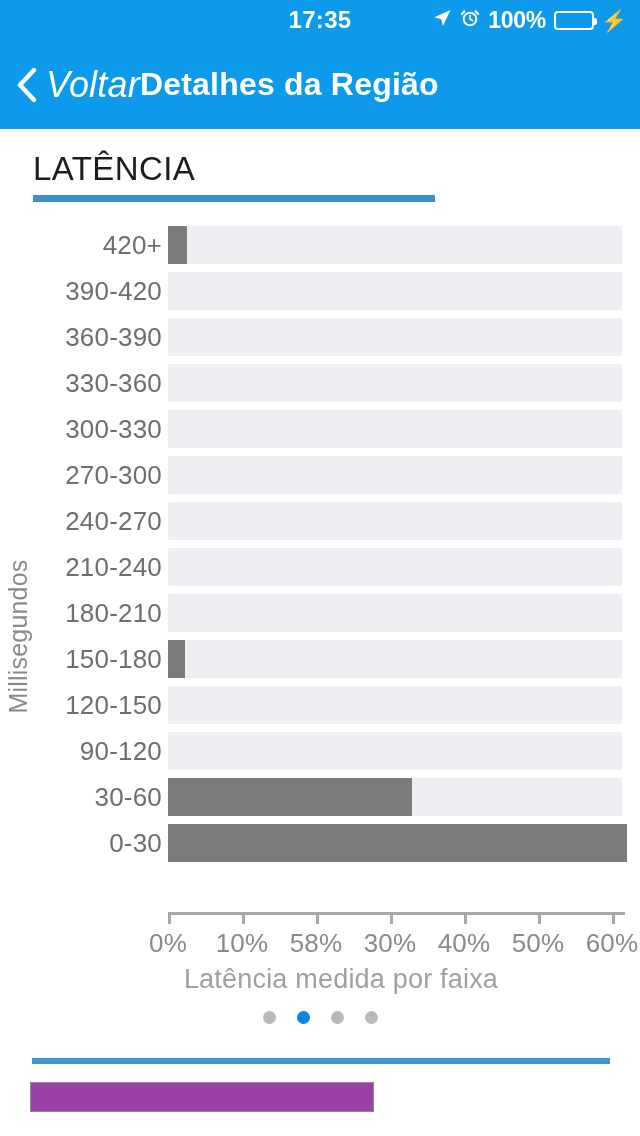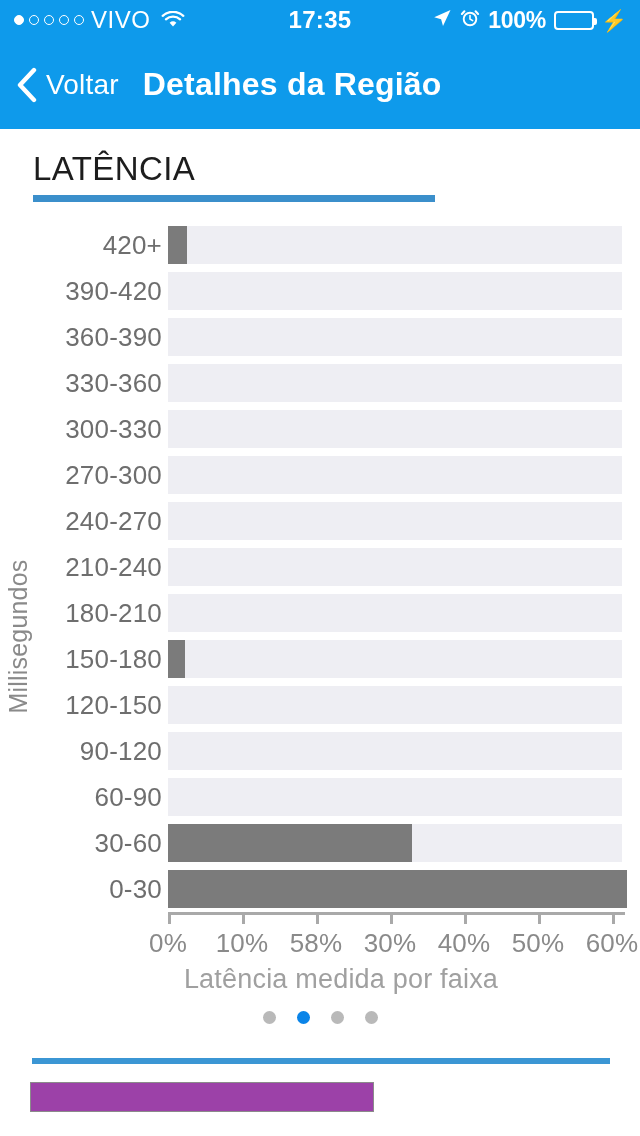--- a/index.html
+++ b/index.html
@@ -61,25 +61,25 @@
     display: flex; align-items: center;
   }
   .nav-back {
     display: flex; align-items: center; gap: 8px;
     margin-left: 16px; cursor: pointer;
   }
   .chev {
     width: 22px; height: 36px; position: relative;
   }
   .nav-back-label {
-    font-size: 28px; color: #ffffff; letter-spacing: 0.2px;
+    font-size: 36px; color: #ffffff; letter-spacing: 0.2px; font-style: italic;
   }
   .nav-title {
     font-size: 32px; font-weight: bold; color: #ffffff;
-    margin-left: 24px; letter-spacing: 0.2px;
+    letter-spacing: 0.2px;
   }
 
   
   .section-title {
     position: absolute; left: 33px; top: 150px;
     font-size: 33px; color: #1d1d1d; letter-spacing: 0.4px;
   }
   .title-rule {
     position: absolute; left: 33px; top: 195px;
     width: 402px; height: 7px; background: #3b8fcb;
@@ -154,37 +154,20 @@
   .purple-bar {
     position: absolute; left: 30px; top: 1082px;
     width: 344px; height: 30px;
     background: #9c41a8; border: 1px solid #8b8b8b;
   }
 </style>
 </head>
 <body>
 
 <div class="statusbar">
-  <div class="sb-left">
-    <div class="dots">
-      <span class="dot-sig filled"></span>
-      <span class="dot-sig"></span>
-      <span class="dot-sig"></span>
-      <span class="dot-sig"></span>
-      <span class="dot-sig"></span>
-    </div>
-    <span class="carrier">VIVO</span>
-    <span class="wifi">
-      <svg width="24" height="18" viewBox="0 0 24 18">
-        <path d="M12 15.6 L8.6 11.7 a5.2 5.2 0 0 1 6.8 0 Z" fill="#fff"></path>
-        <path d="M4.9 8.3 a10.6 10.6 0 0 1 14.2 0" stroke="#fff" stroke-width="2.3" fill="none" stroke-linecap="round"></path>
-        <path d="M1.7 4.8 a15.3 15.3 0 0 1 20.6 0" stroke="#fff" stroke-width="2.3" fill="none" stroke-linecap="round"></path>
-      </svg>
-    </span>
-  </div>
 
   <div class="sb-center">17:35</div>
 
   <div class="sb-right">
     <span>
       <svg width="20" height="20" viewBox="0 0 20 20">
         <path d="M18.5 2 L2.2 9.3 L9.1 11.2 L11 18 Z" fill="#fff"></path>
       </svg>
     </span>
     <span>
@@ -265,24 +248,20 @@
       </div>
       <div class="row">
         <div class="row-label">120-150</div>
         <div class="track" style="background: rgb(238, 238, 243);"></div>
       </div>
       <div class="row">
         <div class="row-label">90-120</div>
         <div class="track" style="background: rgb(238, 238, 243);"></div>
       </div>
       <div class="row">
-        <div class="row-label">60-90</div>
-        <div class="track" style="background: rgb(238, 238, 243);"></div>
-      </div>
-      <div class="row">
         <div class="row-label">30-60</div>
         <div class="track" style="background: rgb(238, 238, 243);"></div>
         <div class="bar" style="width: 244.2px; background: rgb(123, 123, 123);"></div>
       </div>
       <div class="row">
         <div class="row-label">0-30</div>
         <div class="track" style="background: rgb(238, 238, 243);"></div>
         <div class="bar" style="width: 458.8px; background: rgb(123, 123, 123);"></div>
       </div>
     </div>

